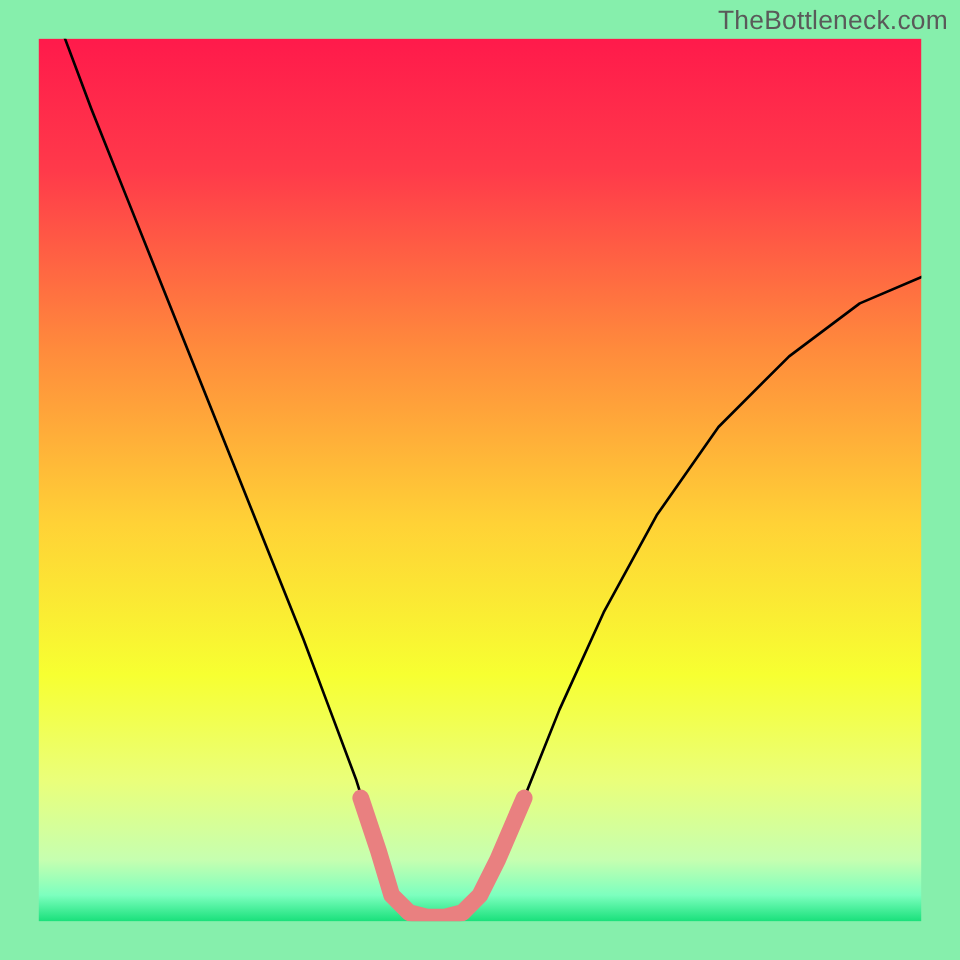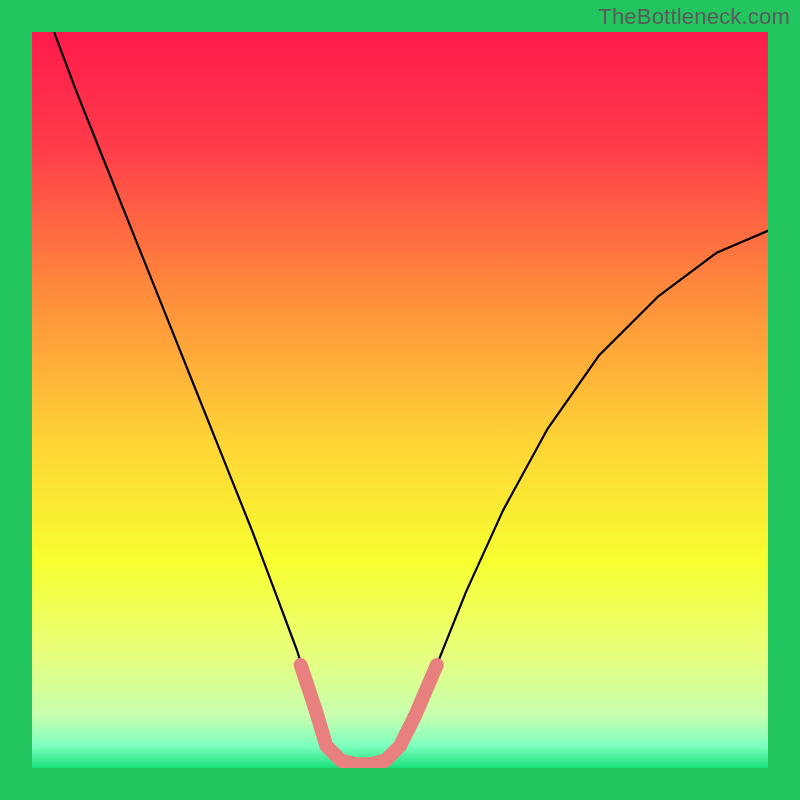--- a/index.html
+++ b/index.html
@@ -8,21 +8,21 @@
     width: 800px;
     height: 800px;
     overflow: hidden;
     background: #000;
     font-family: Arial, Helvetica, sans-serif;
   }
   .outer {
     position: relative;
     width: 800px;
     height: 800px;
-    background: #22c55e;
+    background: #86efac;
   }
   .watermark {
     position: absolute;
     top: 4px;
     right: 10px;
     color: #5a5a5a;
     font-size: 22px;
     font-weight: 500;
     letter-spacing: 0.2px;
     z-index: 10;

